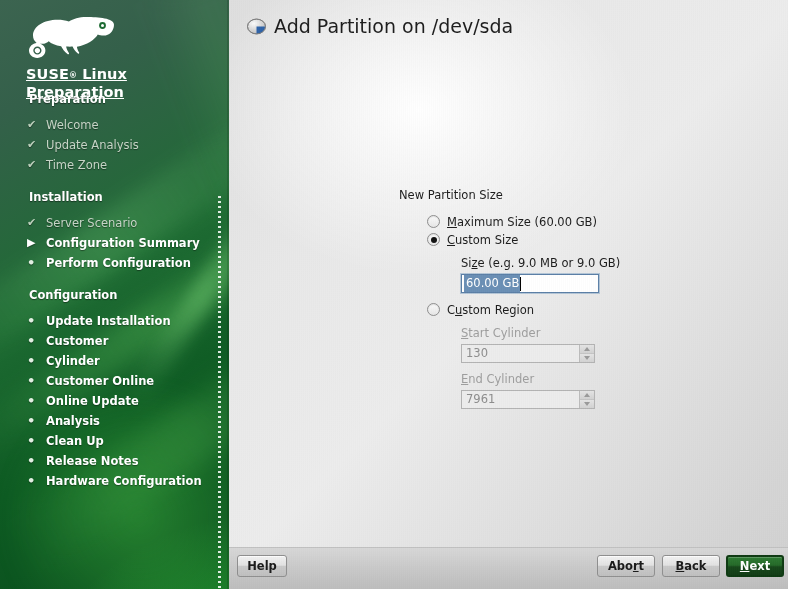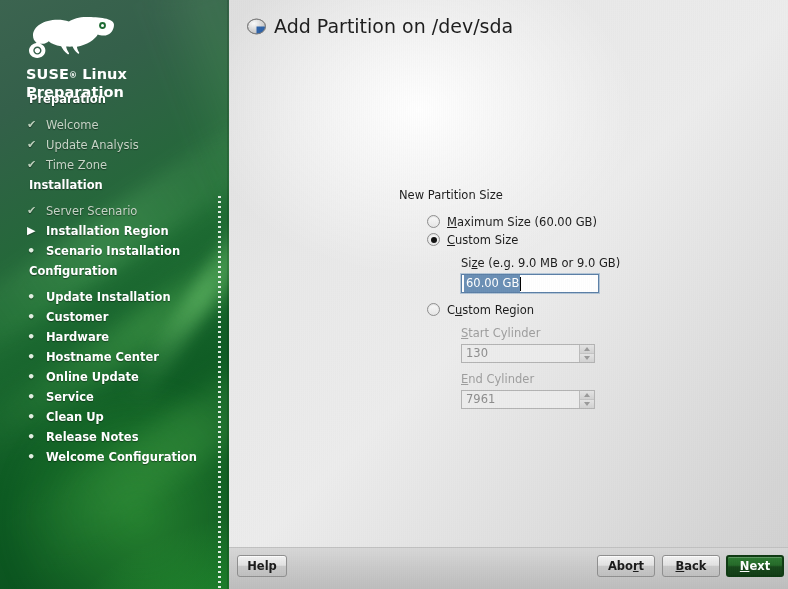--- a/index.html
+++ b/index.html
@@ -79,39 +79,40 @@
     width: 180px;
   }
   .logo-mark { display:block; }
   .logo-text {
     margin-top: 4px;
     color: #ffffff;
     font-size: 14.5px;
     font-weight: bold;
     line-height: 16px;
     letter-spacing: 0.1px;
+    text-decoration: underline;
   }
   .logo-text .reg { font-size: 8px; vertical-align: 1px; }
 
   .nav {
     position: absolute;
     left: 0; top: 92px;
     width: 229px;
   }
   .nav-head {
     color: #ffffff;
     font-size: 11.5px;
     font-weight: bold;
     padding: 0 0 0 29px;
     margin: 0 0 9px 0;
     height: 14px;
     line-height: 14px;
     text-shadow: 0 1px 1px rgba(0,0,0,0.45);
   }
-  .nav-head.second { margin-top: 3px; }
+  .nav-head.second { margin-top: 15px; }
   .nav-item {
     position: relative;
     height: 20px;
     line-height: 20px;
     padding-left: 46px;
     font-size: 11.5px;
     color: #d9e4da;
     white-space: nowrap;
     text-shadow: 0 1px 1px rgba(0,0,0,0.4);
   }
@@ -363,32 +364,32 @@
       </div>
     </div>
 
     <div class="nav" id="nav">
         <div class="nav-head">Preparation</div>
         <div class="nav-item done"><span class="nav-mark">✔</span><span>Welcome</span></div>
         <div class="nav-item done"><span class="nav-mark">✔</span><span>Update Analysis</span></div>
         <div class="nav-item done"><span class="nav-mark">✔</span><span>Time Zone</span></div>
         <div class="nav-head second">Installation</div>
         <div class="nav-item done"><span class="nav-mark">✔</span><span>Server Scenario</span></div>
-        <div class="nav-item current"><span class="nav-mark">▶</span><span>Installation Region</span></div>
-        <div class="nav-item todo"><span class="nav-mark">•</span><span>Scenario Installation</span></div>
+        <div class="nav-item current"><span class="nav-mark">▶</span><span>Configuration Summary</span></div>
+        <div class="nav-item todo"><span class="nav-mark">•</span><span>Perform Configuration</span></div>
         <div class="nav-head second">Configuration</div>
         <div class="nav-item todo"><span class="nav-mark">•</span><span>Update Installation</span></div>
         <div class="nav-item todo"><span class="nav-mark">•</span><span>Customer</span></div>
-        <div class="nav-item todo"><span class="nav-mark">•</span><span>Hardware</span></div>
-        <div class="nav-item todo"><span class="nav-mark">•</span><span>Hostname Center</span></div>
+        <div class="nav-item todo"><span class="nav-mark">•</span><span>Cylinder</span></div>
+        <div class="nav-item todo"><span class="nav-mark">•</span><span>Customer Online</span></div>
         <div class="nav-item todo"><span class="nav-mark">•</span><span>Online Update</span></div>
-        <div class="nav-item todo"><span class="nav-mark">•</span><span>Service</span></div>
+        <div class="nav-item todo"><span class="nav-mark">•</span><span>Analysis</span></div>
         <div class="nav-item todo"><span class="nav-mark">•</span><span>Clean Up</span></div>
         <div class="nav-item todo"><span class="nav-mark">•</span><span>Release Notes</span></div>
-        <div class="nav-item todo"><span class="nav-mark">•</span><span>Welcome Configuration</span></div>
+        <div class="nav-item todo"><span class="nav-mark">•</span><span>Hardware Configuration</span></div>
       </div>
   </div>
 
   <div class="content">
 
     <div class="page-title">
       <svg width="19" height="19" viewBox="0 0 19 19">
         <defs>
           <radialGradient id="dg" cx="35%" cy="30%" r="75%">
             <stop offset="0%" stop-color="#fbfbfb"></stop>

